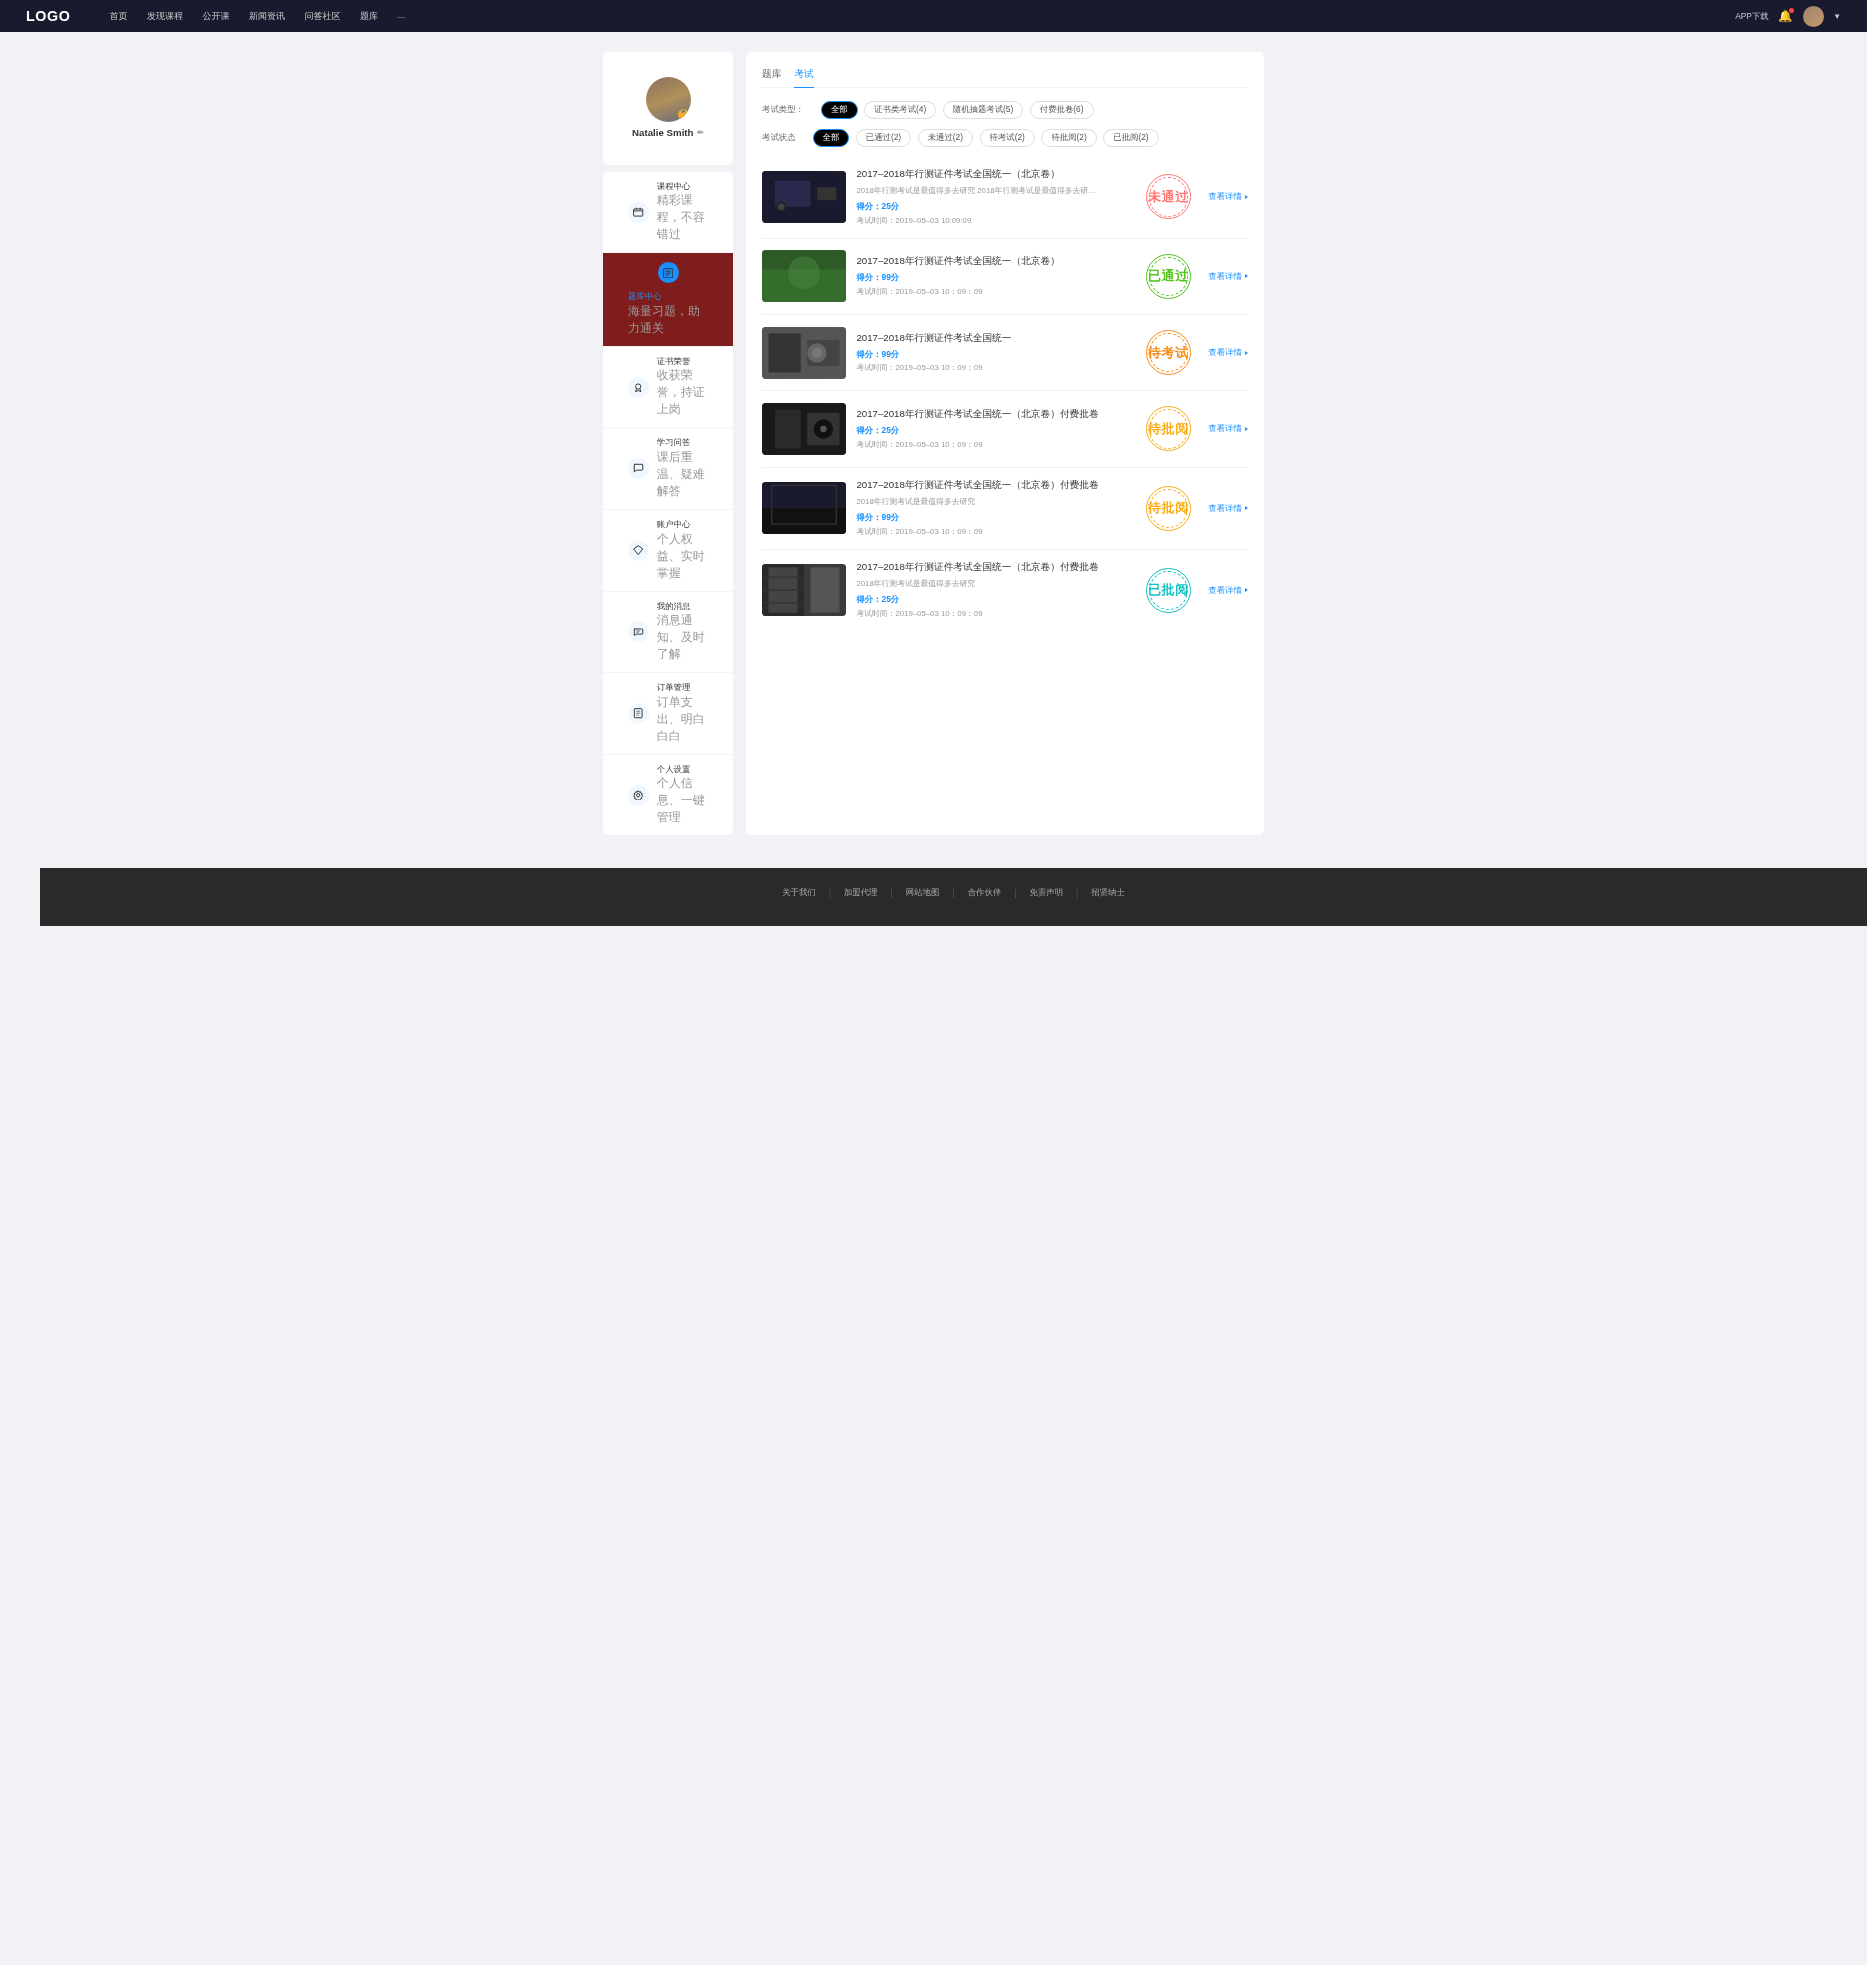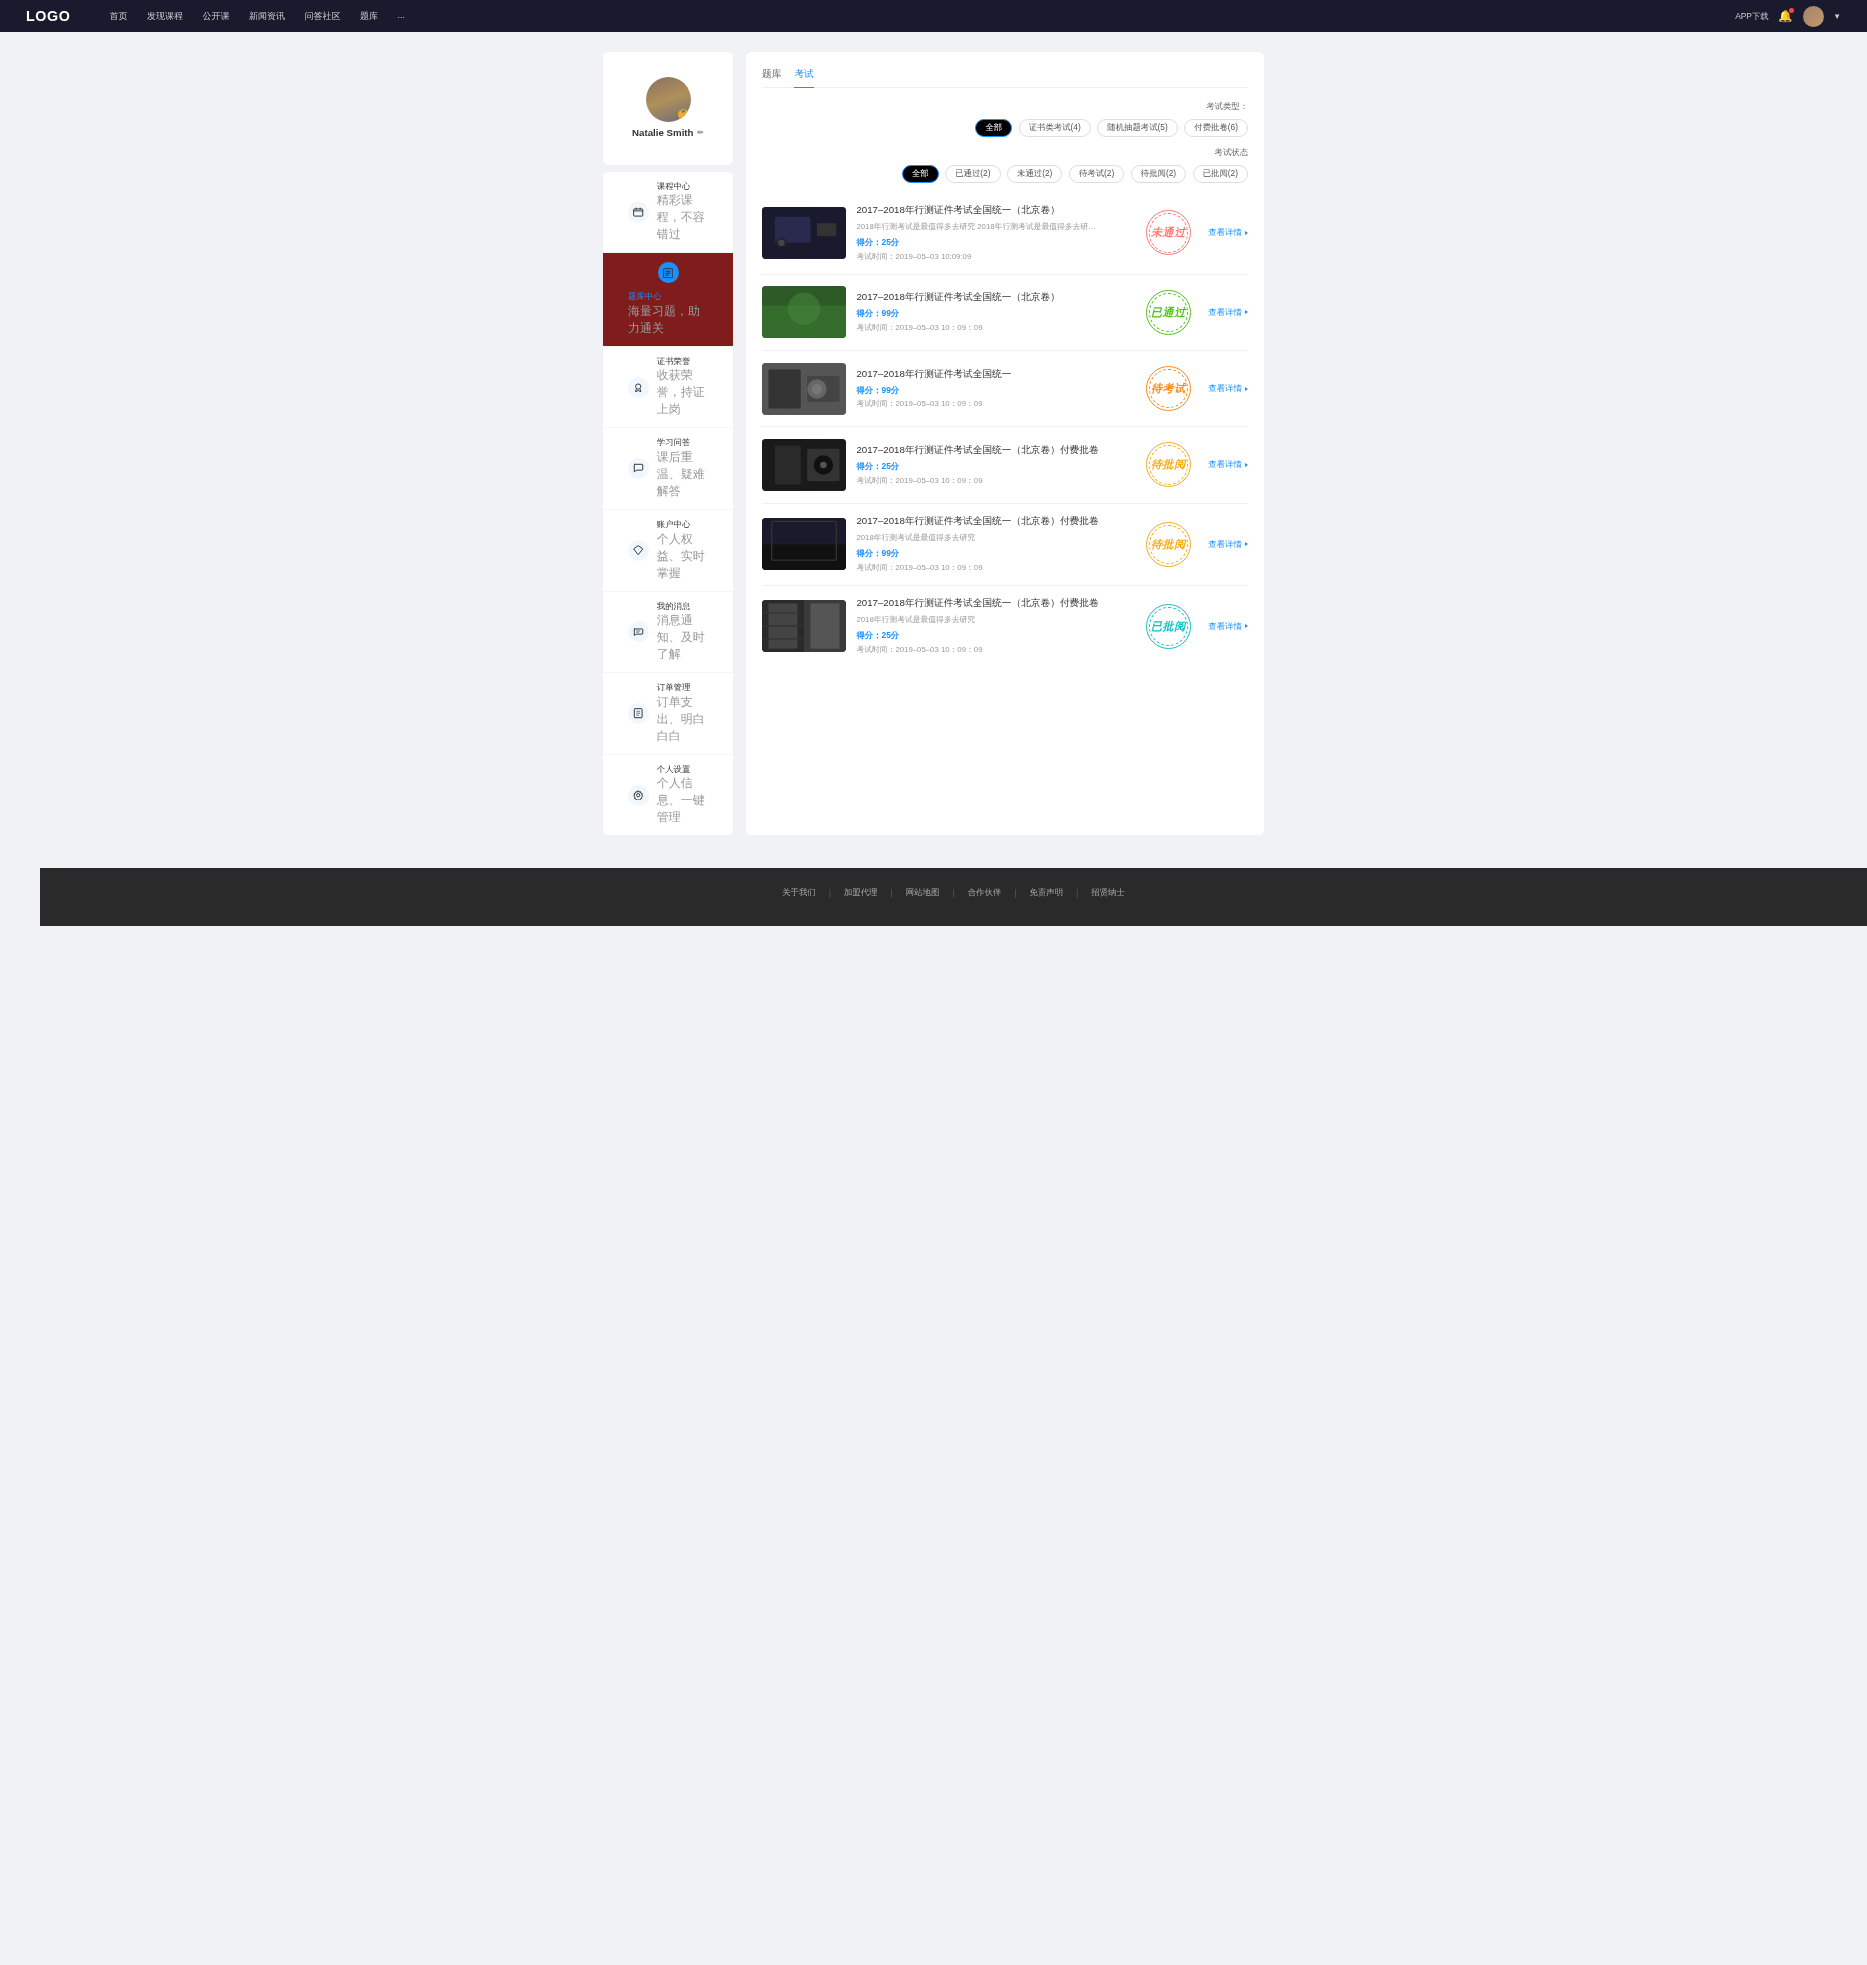--- a/index.html
+++ b/index.html
@@ -45,21 +45,21 @@
 
     
     .content { flex: 1; background: white; border-radius: 5.2px; padding: 16px; }
     
     
     .content-tabs { display: flex; gap: 13px; border-bottom: 1.3px solid #f0f0f0; margin-bottom: 13px; }
     .content-tab { font-size: 9.7px; padding-bottom: 6.5px; cursor: pointer; color: #666; border-bottom: 1.3px solid transparent; margin-bottom: -1.3px; }
     .content-tab.active { color: #1890ff; border-bottom-color: #1890ff; font-weight: 500; }
 
     
-    .filter-row { display: flex; align-items: flex-end; gap: 7px; margin-bottom: 9.7px; flex-direction: column; }
+    .filter-row { display: flex; align-items: center; gap: 17px; margin-bottom: 9.7px; }
     .filter-label { font-size: 8.4px; color: #666; white-space: nowrap; }
     .filter-options { display: flex; gap: 6.5px; flex-wrap: wrap; }
     .filter-btn { padding: 2.6px 9px; border-radius: 13px; font-size: 8.4px; cursor: pointer; border: 0.6px solid #ddd; background: white; color: #555; transition: all 0.2s; }
     .filter-btn.active { background: #000000; color: white; border-color: #1890ff; }
 
     
     .exam-list { margin-top: 6.5px; }
     .exam-item { display: flex; align-items: center; gap: 10.4px; padding: 11.7px 0; border-bottom: 0.6px solid #f0f0f0; }
     .exam-item:last-child { border-bottom: none; }
     .exam-thumb { width: 84px; height: 52px; border-radius: 3.9px; flex-shrink: 0; overflow: hidden; }
@@ -67,21 +67,21 @@
     .exam-title { font-size: 9.7px; font-weight: 500; color: #333; margin-bottom: 3.9px; }
     .exam-desc { font-size: 7.8px; color: #999; margin-bottom: 5.2px; white-space: nowrap; overflow: hidden; text-overflow: ellipsis; max-width: 246px; }
     .exam-score { font-size: 8.4px; color: #666; margin-bottom: 2.6px; }
     .exam-score span { color: #1890ff; font-weight: 600; }
     .exam-time { font-size: 7.8px; color: #999; }
     .exam-status { flex-shrink: 0; width: 52px; text-align: center; }
     .exam-action { flex-shrink: 0; }
     .exam-action a { font-size: 8.4px; color: #1890ff; cursor: pointer; text-decoration: none; display: flex; align-items: center; gap: 1.3px; }
 
     
-    .stamp { width: 45px; height: 45px; border-radius: 50%; border: 1.9px solid; display: flex; align-items: center; justify-content: center; font-size: 11px; font-weight: 600; letter-spacing: 0.6px; position: relative; font-style: italic; }
+    .stamp { width: 45px; height: 45px; border-radius: 50%; border: 1.9px solid; display: flex; align-items: center; justify-content: center; font-size: 13px; font-weight: 600; letter-spacing: 0.6px; position: relative; }
     .stamp::before { content: ''; position: absolute; inset: 1.9px; border-radius: 50%; border: 0.6px dashed; }
     .stamp-not-passed { border-color: #ff7875; color: #ff7875; }
     .stamp-not-passed::before { border-color: #ff7875; }
     .stamp-passed { border-color: #52c41a; color: #52c41a; }
     .stamp-passed::before { border-color: #52c41a; }
     .stamp-pending { border-color: #fa8c16; color: #fa8c16; }
     .stamp-pending::before { border-color: #fa8c16; }
     .stamp-reviewing { border-color: #faad14; color: #faad14; }
     .stamp-reviewing::before { border-color: #faad14; }
     .stamp-reviewed { border-color: #13c2c2; color: #13c2c2; }

